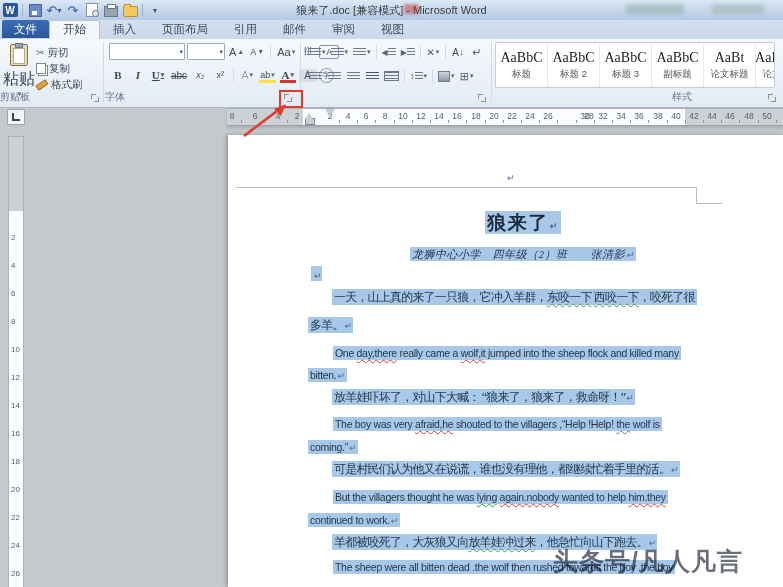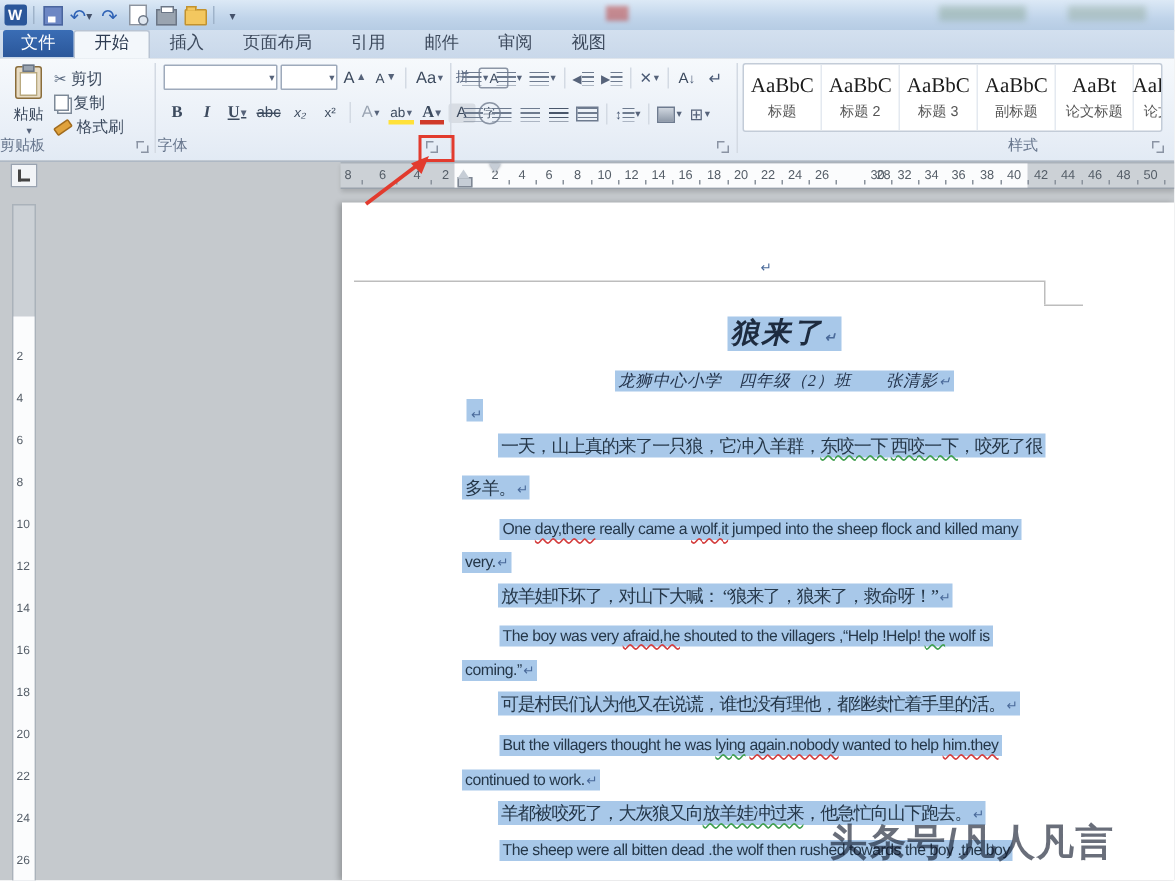--- a/index.html
+++ b/index.html
@@ -123,37 +123,38 @@
         </span>
       <span class="qicon">
           <span class="printi"></span>
         </span>
       <span class="qicon">
           <span class="folderi"></span>
         </span>
       <span class="qsep"></span>
       <span class="qicon qdrop">▾</span>
     </div>
+    <div id="wintitle">狼来了.doc [兼容模式] - Microsoft Word</div>
     <div class="blur-red"></div>
     <div class="blur-g1"></div>
     <div class="blur-g2"></div>
   </div>
 
   <div id="tabsrow">
     <div class="tab file">文件</div>
     <span id="tabs-holder"><div class="tab active">开始</div><div class="tab">插入</div><div class="tab">页面布局</div><div class="tab">引用</div><div class="tab">邮件</div><div class="tab">审阅</div><div class="tab">视图</div></span>
   </div>
 
   <div id="ribbon">
 
     <div class="rgroup" style="left:0;width:104px;">
       <div style="position:absolute;left:2px;top:1px;display:flex;">
         <div class="paste-btn">
           <span class="clip"></span>
-          <span style="font-size:10px;color:#3c4a5e;margin-top:3px;">粘贴</span>
+          <span style="font-size:16px;color:#3c4a5e;margin-top:3px;">粘贴</span>
           <span class="mini">▾</span>
         </div>
         <div class="smallcmds">
           <div class="scmd">
               <span class="scis">✂</span>
               <span>剪切</span>
             </div>
           <div class="scmd">
               <span class="copy2"></span>
               <span>复制</span>
@@ -430,27 +431,27 @@
       <span class="vnum" style="top: 432px;">26</span>
     </div>
 
   <div id="page">
     <div class="bline" style="left:8px;top:52px;width:460px;height:1px;"></div>
     <div class="bline" style="left:468px;top:52px;width:1px;height:16px;"></div>
     <div class="bline" style="left:468px;top:68px;width:26px;height:1px;"></div>
   </div>
   <div id="doc-lines" style="position:absolute;left:0;top:0;width:783px;height:587px;pointer-events:none;">
       <div class="doc-line cn hdr-l nohl" style="left: 506px; top: 170px; pointer-events: auto;"><span class="hl"></span><span class="pilcrow">↵</span></div>
-      <div class="doc-line cn title-l" style="left: 305px; top: 210px; width: 436px; text-align: center; pointer-events: auto; font-style: italic;"><span class="hl"><span>狼来了</span><span class="pilcrow">↵</span></span></div>
+      <div class="doc-line cn title-l" style="left: 305px; top: 210px; width: 436px; text-align: center; pointer-events: auto;"><span class="hl"><span>狼来了</span><span class="pilcrow">↵</span></span></div>
       <div class="doc-line cn byline-l" style="left: 305px; top: 246px; width: 436px; text-align: center; pointer-events: auto;"><span class="hl"><span>龙狮中心小学　四年级（2）班　　张清影</span><span class="pilcrow">↵</span></span></div>
       <div class="doc-line cn" style="left: 311px; top: 266px; pointer-events: auto;"><span class="hl empty"><span class="pilcrow">↵</span></span></div>
       <div class="doc-line cn" style="left: 332px; top: 289px; pointer-events: auto;"><span class="hl"><span>一天，山上真的来了一只狼，它冲入羊群，</span><span class="u-green">东咬一下</span><span> </span><span class="u-green">西咬一下</span><span>，咬死了很</span></span></div>
       <div class="doc-line cn" style="left: 308px; top: 317px; pointer-events: auto;"><span class="hl"><span>多羊。</span><span class="pilcrow">↵</span></span></div>
       <div class="doc-line en" style="left: 333px; top: 347px; pointer-events: auto;"><span class="hl"><span>One </span><span class="u-red">day,there</span><span> really came a </span><span class="u-red">wolf,it</span><span> jumped into the sheep flock and killed many</span></span></div>
-      <div class="doc-line en" style="left: 308px; top: 369px; pointer-events: auto;"><span class="hl"><span>very.</span><span class="pilcrow">↵</span></span></div>
+      <div class="doc-line en" style="left: 308px; top: 369px; pointer-events: auto;"><span class="hl"><span>bitten.</span><span class="pilcrow">↵</span></span></div>
       <div class="doc-line cn" style="left: 332px; top: 389px; pointer-events: auto;"><span class="hl"><span>放羊娃吓坏了，对山下大喊： “狼来了，狼来了，救命呀！”</span><span class="pilcrow">↵</span></span></div>
       <div class="doc-line en" style="left: 333px; top: 418px; pointer-events: auto;"><span class="hl"><span>The boy was very </span><span class="u-red">afraid,he</span><span> shouted to the villagers ,“Help !Help! </span><span class="u-green">the</span><span> wolf is</span></span></div>
       <div class="doc-line en" style="left: 308px; top: 441px; pointer-events: auto;"><span class="hl"><span>coming.”</span><span class="pilcrow">↵</span></span></div>
       <div class="doc-line cn" style="left: 332px; top: 461px; pointer-events: auto;"><span class="hl"><span>可是村民们认为他又在说谎，谁也没有理他，都继续忙着手里的活。</span><span class="pilcrow">↵</span></span></div>
       <div class="doc-line en" style="left: 333px; top: 491px; pointer-events: auto;"><span class="hl"><span>But the villagers thought he was </span><span class="u-green">lying</span><span> </span><span class="u-red">again.nobody</span><span> wanted to help </span><span class="u-red">him.they</span></span></div>
       <div class="doc-line en" style="left: 308px; top: 514px; pointer-events: auto;"><span class="hl"><span>continued to work.</span><span class="pilcrow">↵</span></span></div>
       <div class="doc-line en" style="left: 333px; top: 561px; pointer-events: auto;"><span class="hl"><span>The sheep were all bitten dead .the wolf then rushed towards the boy .the boy</span></span></div>
       <div class="doc-line cn" style="left: 332px; top: 534px; pointer-events: auto;"><span class="hl"><span>羊都被咬死了，大灰狼又向</span><span class="u-green">放羊娃冲过来</span><span>，他急忙向山下跑去。</span><span class="pilcrow">↵</span></span></div>
     </div>
 

